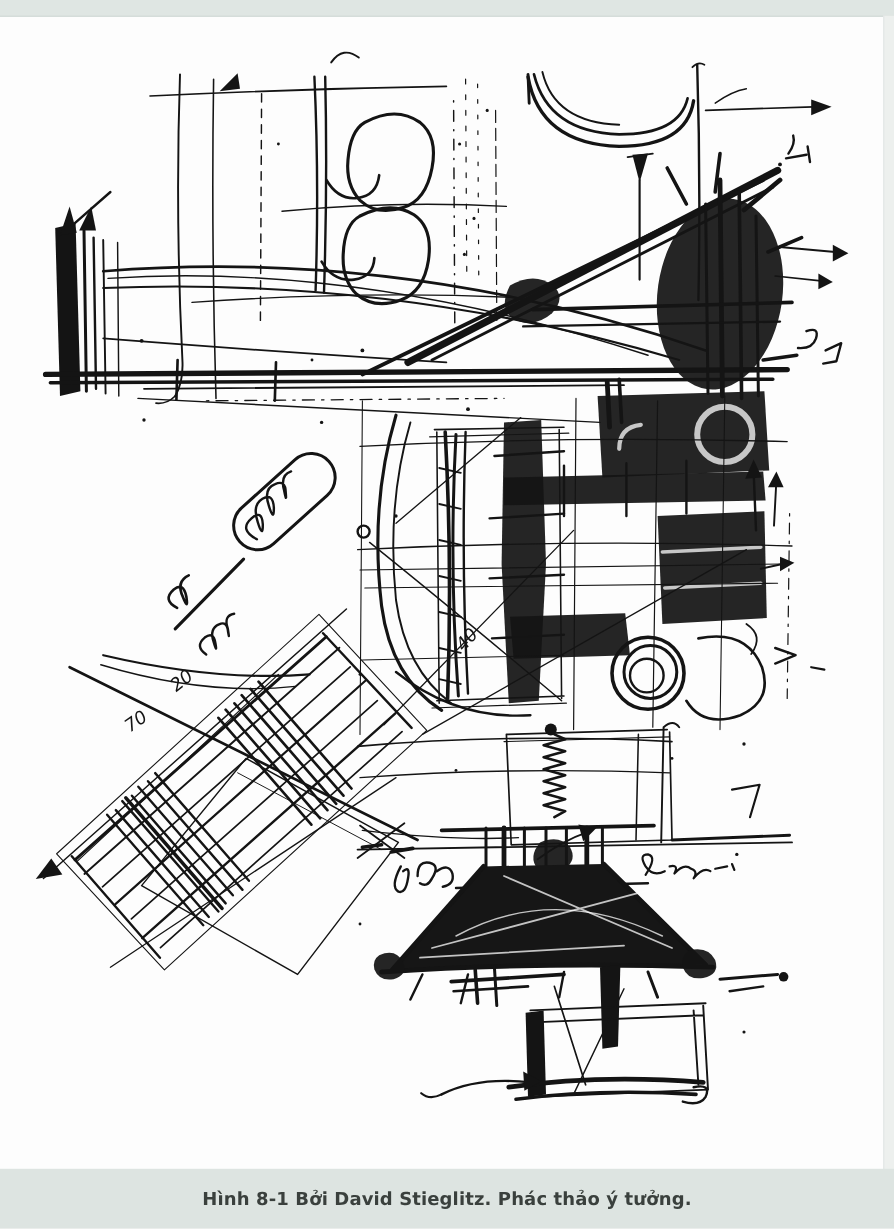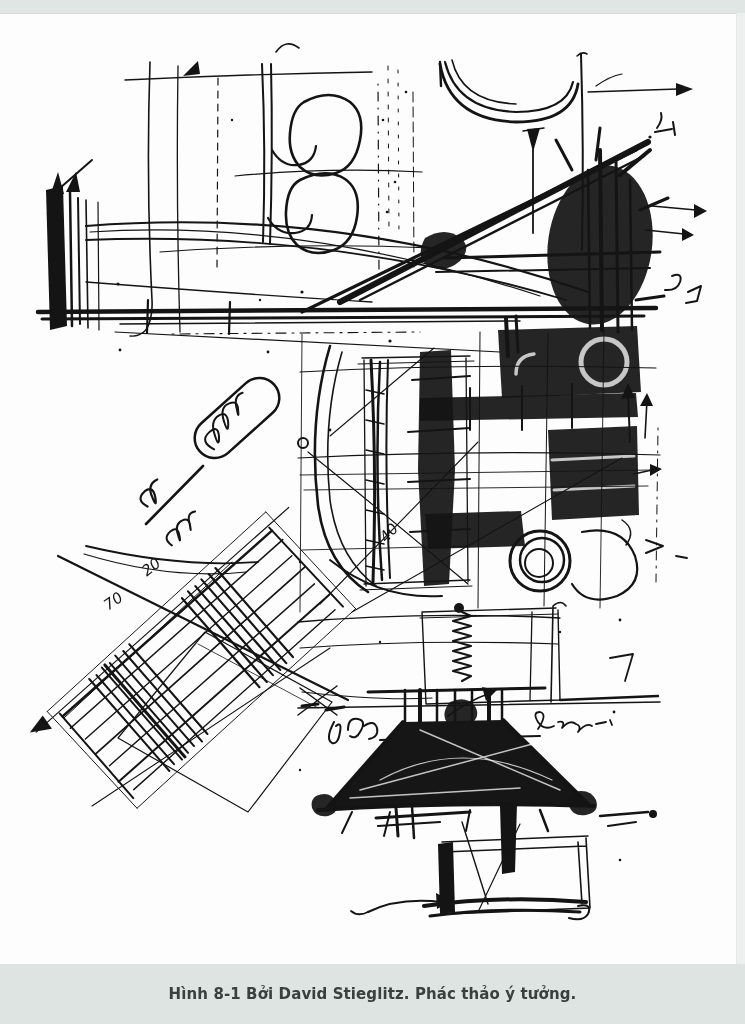--- a/index.html
+++ b/index.html
@@ -2,21 +2,21 @@
 <html><head>
 <meta charset="utf-8">
 <style>
   html,body{margin:0;padding:0;background:#e8e8e8;}
   .page{position:relative;width:745px;height:1024px;background:#fdfdfd;overflow:hidden;
         font-family:"DejaVu Sans", sans-serif;}
   .top-band{position:absolute;top:0;left:0;right:0;height:13px;background:#dfe6e3;
             border-bottom:1px solid #d2dad6;}
   .right-strip{position:absolute;top:13px;bottom:46px;right:0;width:8px;background:#edf0ee;
                border-left:1px solid #e3e7e5;}
-  .caption-bar{position:absolute;left:0;right:0;bottom:0;height:60px;background:#dde4e1;
+  .caption-bar{position:absolute;left:0;right:0;bottom:0;height:50px;background:#dde4e1;
                display:flex;align-items:center;justify-content:center;}
   .caption-text{font-family:"DejaVu Sans", sans-serif;font-weight:bold;font-size:15px;
                 color:#3a403d;letter-spacing:0.1px;}
   svg.art{position:absolute;top:0;left:0;}
   .ink{stroke:#141414;fill:none;stroke-linecap:round;stroke-linejoin:round;}
   .fill{fill:#141414;stroke:none;}
   .soft{fill:#141414;stroke:none;opacity:.93;}
   .wink{stroke:#fdfdfd;fill:none;stroke-linecap:round;opacity:.75;}
   .hand{font-family:"DejaVu Sans", sans-serif;font-style:italic;font-size:15px;fill:#141414;}
 </style>

